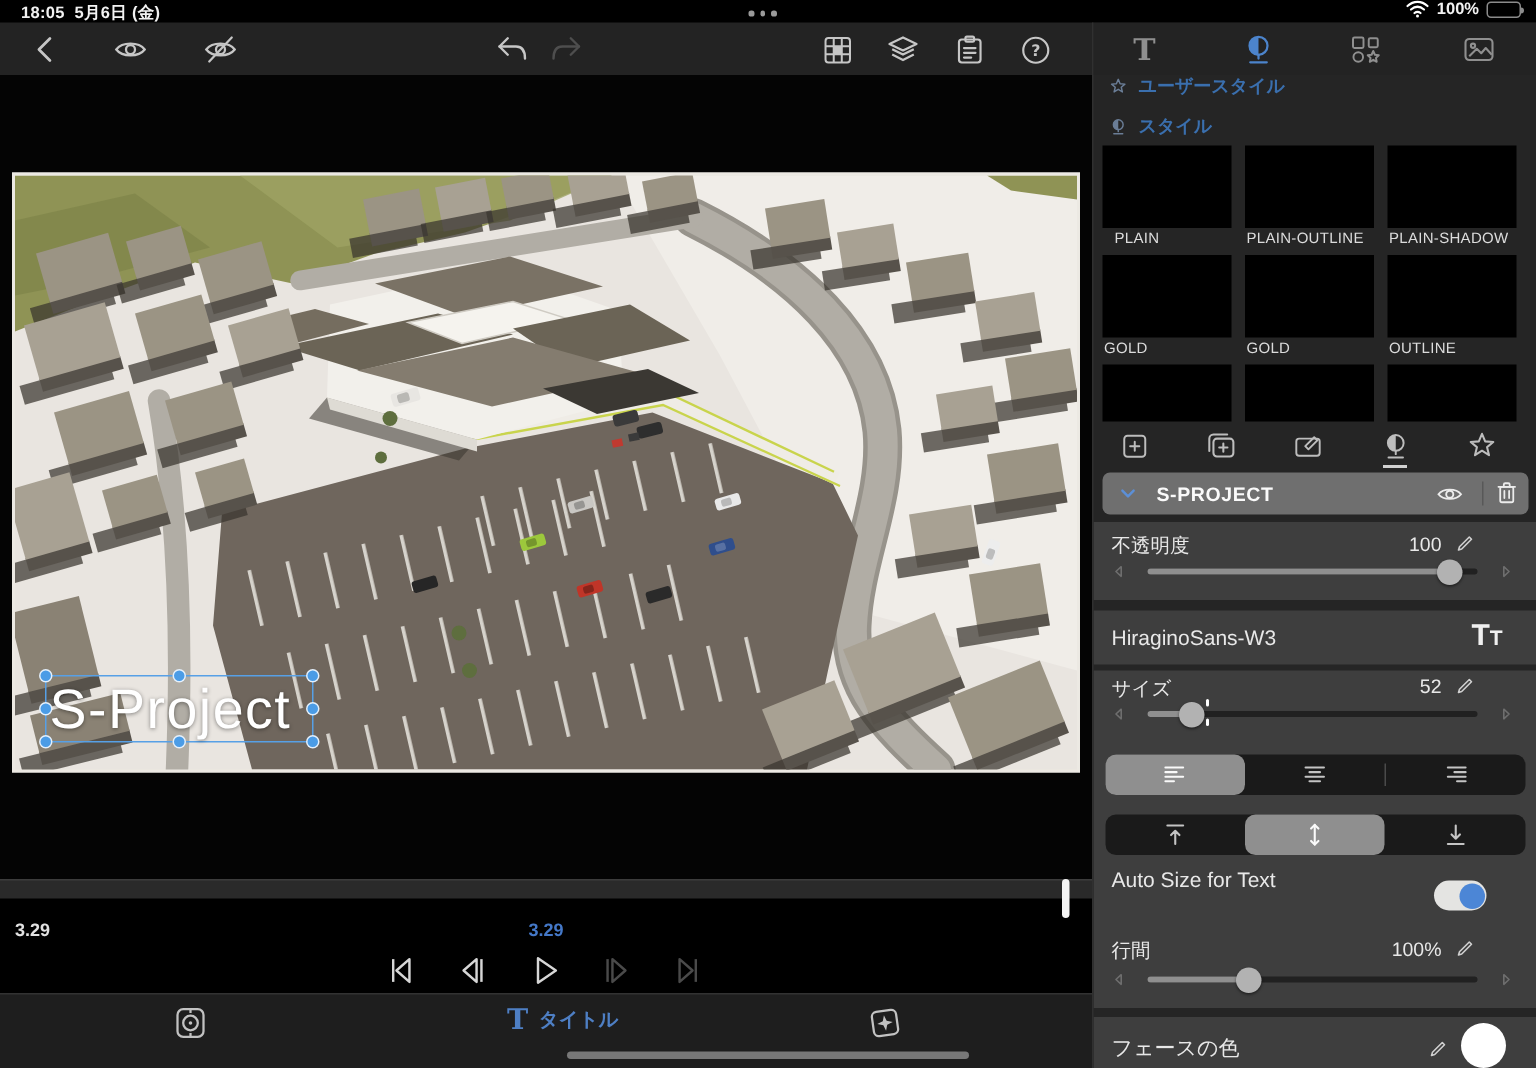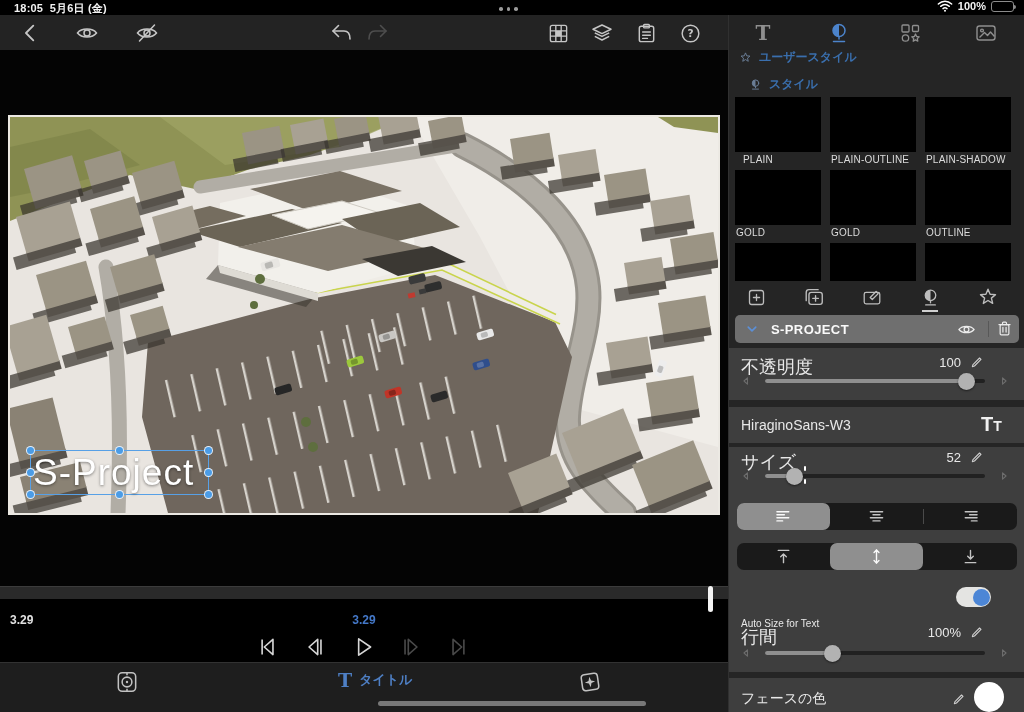--- a/index.html
+++ b/index.html
@@ -61,21 +61,21 @@
   .thumb-label{position:absolute;font-size:10px;color:#dcdcdc;letter-spacing:.2px;}
   .irow-btn{position:absolute;top:270px;width:24px;height:24px;display:flex;align-items:center;justify-content:center;color:#bdbdbd;}
   .irow-underline{position:absolute;left:193px;top:295px;width:16px;height:1.5px;background:#d0d0d0;}
   .layer-header{position:absolute;left:6px;top:300px;width:284px;height:28px;background:#6f6f6f;border-radius:5px;}
   .lh-chev{position:absolute;left:8px;top:5px;color:#5c8fd6;}
   .lh-name{position:absolute;left:36px;top:7px;font-size:13px;font-weight:600;color:#fafafa;letter-spacing:.4px;}
   .lh-eye{position:absolute;left:222px;top:5px;color:#ececec;}
   .lh-div{position:absolute;left:253px;top:6px;width:1px;height:16px;background:#585858;}
   .lh-trash{position:absolute;left:260px;top:4px;color:#ececec;}
   .sec{position:absolute;left:0;width:296px;background:#3e3e3e;}
-  .plabel{position:absolute;font-size:18px;color:#e8e8e8;}
+  .plabel{position:absolute;font-size:13px;color:#e8e8e8;}
   .pvalue{position:absolute;font-size:13px;color:#e8e8e8;text-align:right;}
   .pencil{position:absolute;color:#cfcfcf;}
   .sl-arrow{position:absolute;width:14px;height:14px;color:#6e6e6e;}
   .sl-track{position:absolute;height:4px;border-radius:2px;background:#212121;width:220px;left:36px;}
   .sl-fill{position:absolute;height:4px;border-radius:2px;background:#8f8f8f;left:36px;}
   .sl-knob{position:absolute;width:17px;height:17px;border-radius:50%;background:#b2b2b2;box-shadow:0 1px 2px rgba(0,0,0,.5);}
   .tick{position:absolute;width:2px;height:5px;background:#fff;border-radius:1px;}
   .seg{position:absolute;left:8px;width:280px;height:27px;background:#1a1a1a;border-radius:7px;}
   .seg-item{position:absolute;top:0;width:93px;height:27px;display:flex;align-items:center;justify-content:center;color:#c4c4c4;}
   .seg-item.sel{background:#8f8f8f;border-radius:7px;color:#fafafa;}
@@ -528,21 +528,21 @@
           </svg>
       </div>
     </div>
 
     <div class="blue-row" style="left:10px;top:34px">
       <svg width="13" height="13" viewBox="0 0 24 24" fill="none" stroke="#6a7d96" stroke-width="1.8" stroke-linejoin="round">
           <path d="M12 3.5 L14.3 9 L20.2 9.4 L15.7 13.2 L17.1 19 L12 15.8 L6.9 19 L8.3 13.2 L3.8 9.4 L9.7 9 Z"></path>
         </svg>
       <span>ユーザースタイル</span>
     </div>
-    <div class="blue-row" style="left:20px;top:61px">
+    <div class="blue-row" style="left:10px;top:61px">
       <svg width="13" height="13" viewBox="0 0 24 24" fill="none" stroke="#6a7d96" stroke-width="1.8" stroke-linecap="round">
           <circle cx="12" cy="9.5" r="6"></circle>
           <path d="M12 3.5 A6 6 0 0 0 12 15.5 Z" fill="#6a7d96" stroke="none"></path>
           <path d="M12 15.5 V18"></path>
           <path d="M6.5 20.5 H17.5"></path>
         </svg>
       <span>スタイル</span>
     </div>
 
     <div class="thumb" style="left:6px;top:82px;height:55px"></div>
@@ -705,21 +705,21 @@
           </svg>
       </div>
       <div class="seg-item" style="left:187px">
         <svg width="21" height="21" viewBox="0 0 24 24" fill="none" stroke="currentColor" stroke-width="1.6" stroke-linecap="round" stroke-linejoin="round">
             <path d="M6 19 H18"></path>
             <path d="M12 5 V15 M12 15 L8.8 11.8 M12 15 L15.2 11.8"></path>
           </svg>
       </div>
     </div>
 
-    <div class="plabel" style="left:12px;top:603px;font-size:10px">Auto Size for Text</div>
+    <div class="plabel" style="left:12px;top:563px;font-size:14px">Auto Size for Text</div>
     <div class="toggle" style="top:572px">
       <div class="toggle-knob"></div>
     </div>
 
     <div class="plabel" style="left:12px;top:610px">行間</div>
     <div class="pvalue" style="left:172px;top:610px;width:60px">100%</div>
     <div class="pencil" style="left:240px;top:609px">
       <svg width="16" height="16" viewBox="0 0 24 24" fill="none" stroke="currentColor" stroke-width="1.6" stroke-linejoin="round">
           <path d="M5 19 L6 15.8 L15.8 6 L18 8.2 L8.2 18 Z"></path>
         </svg>

